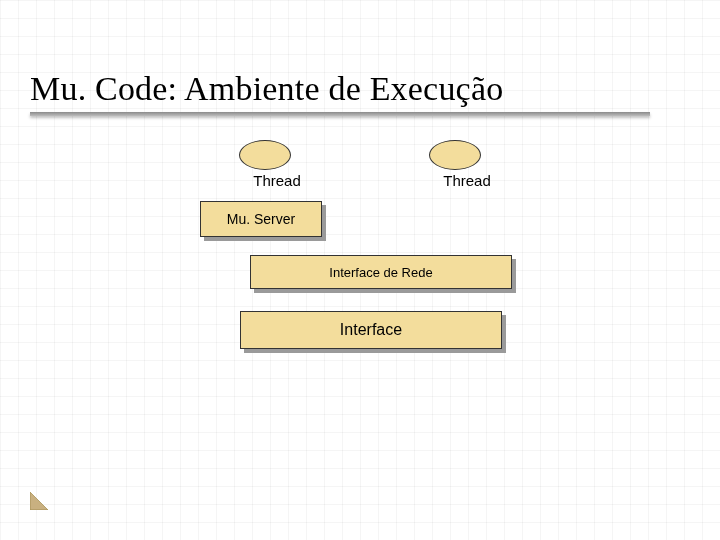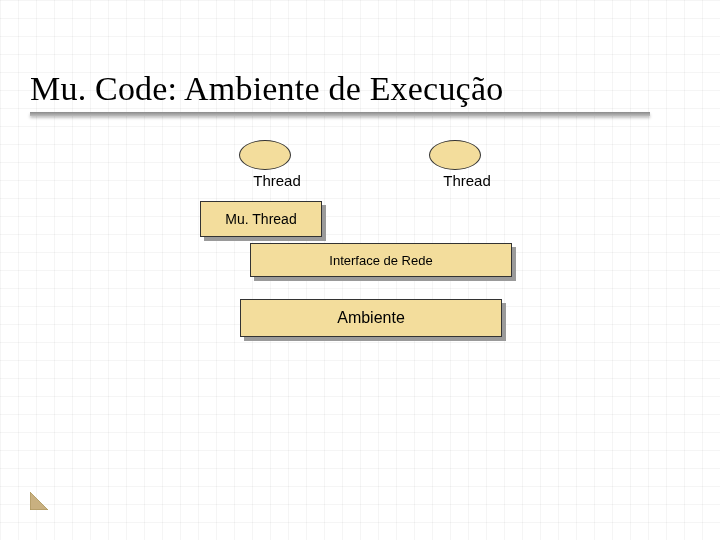--- a/index.html
+++ b/index.html
@@ -123,21 +123,21 @@
     display: flex;
     justify-content: space-between;
     padding: 0 20px;
   }
   .muserver-box { width: 120px; height: 34px; }
   .muserver-box.lines2 { line-height: 1.0; text-align:center; }
 
   .jvm-row { margin-top: 28px; text-align: center; }
   .jvm-box { width: 260px; height: 32px; }
 
-  .net-row { margin-top: 6px; padding-left: 70px; }
+  .net-row { margin-top: 18px; padding-left: 70px; }
   .net-box { width: 260px; height: 32px; font-size: 13px; }
 
   .so-row { margin-top: 22px; text-align: center; }
   .so-box { width: 260px; height: 32px; }
 
   .hw-row { margin-top: 22px; padding-left: 60px; }
   .hw-box { width: 260px; height: 36px; font-size: 16px; }
 </style>
 </head>
 <body>
@@ -156,37 +156,37 @@
     </div>
     <div class="thread-col">
       <div class="thread-ellipse"></div>
       <div class="thread-label">Thread</div>
     </div>
   </div>
 
   <div class="row muserver-row">
     <div class="box-wrap">
       <div class="box-shadow"></div>
-      <div class="box muserver-box">Mu. Thread</div>
+      <div class="box muserver-box">Mu. Server</div>
     </div>
   </div>
 
 
   <div class="row net-row">
     <div class="box-wrap">
       <div class="box-shadow"></div>
       <div class="box net-box">Interface de Rede</div>
     </div>
   </div>
 
 
   <div class="row hw-row">
     <div class="box-wrap">
       <div class="box-shadow"></div>
-      <div class="box hw-box">Ambiente</div>
+      <div class="box hw-box">Interface</div>
     </div>
   </div>
 
 </div>
 
 <div class="corner-fold">
   <svg width="18" height="18" viewBox="0 0 18 18">
     <polygon points="0,18 18,18 0,0" fill="#c9b080" stroke="#7d6a3e" stroke-width="0.5"></polygon>
     <polygon points="0,18 18,18 18,0" fill="#ffffff" opacity="0"></polygon>
     <polygon points="0,18 0,0 18,18" fill="none"></polygon>

